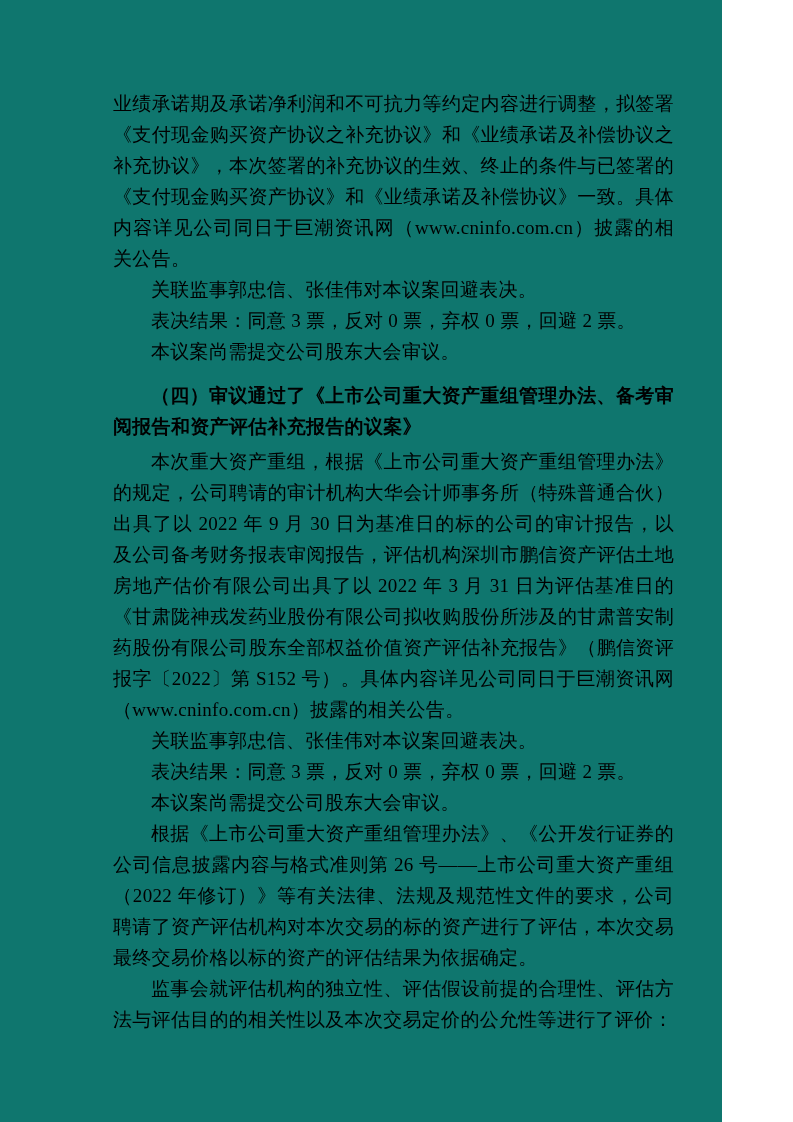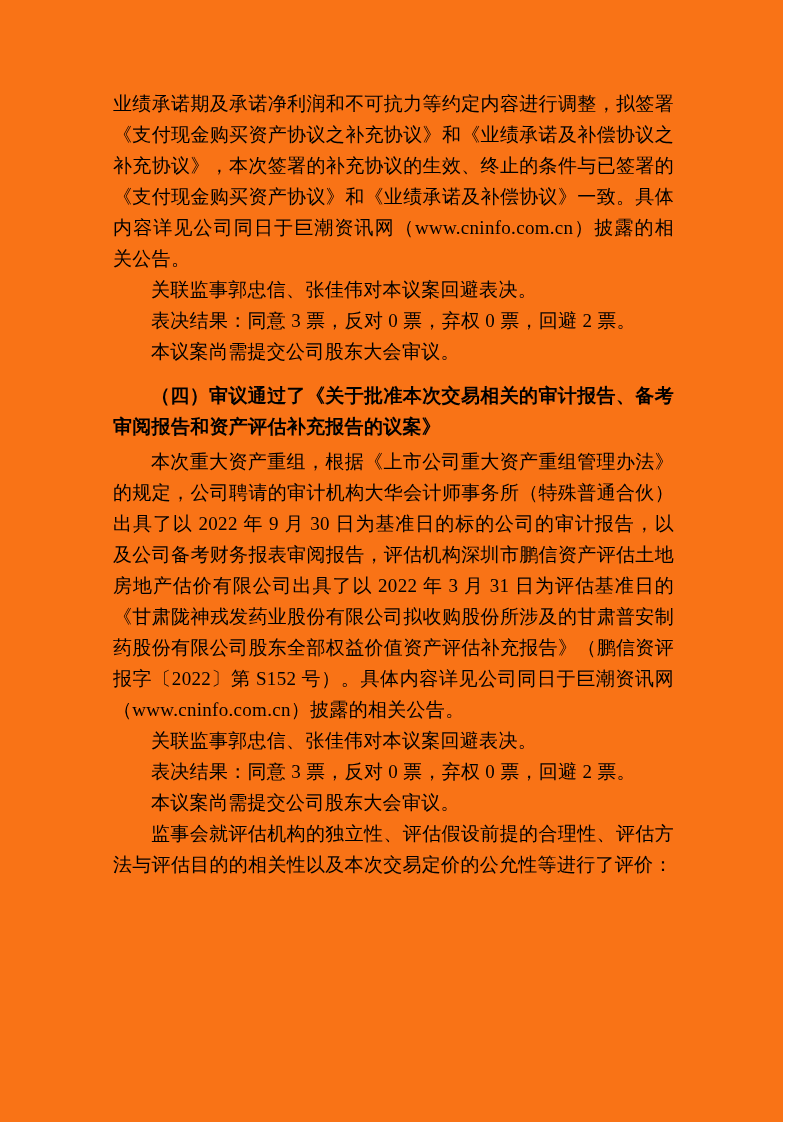--- a/index.html
+++ b/index.html
@@ -2,23 +2,23 @@
 <html><head>
 <meta charset="utf-8">
 <style>
   html, body {
     margin: 0;
     padding: 0;
     background: #ffffff;
   }
   .page {
     position: relative;
-    width: 783px;
+    width: 722px;
     height: 1122px;
-    background: #f97316;
+    background: #0f766e;
     overflow: hidden;
     font-family: "Liberation Serif", "DejaVu Serif", serif;
     color: #000000;
   }
   .content {
     position: absolute;
     left: 113px;
     top: 88px;
     width: 561px;
   }
@@ -46,28 +46,29 @@
   <div class="content">
 
     <p class="para">业绩承诺期及承诺净利润和不可抗力等约定内容进行调整，拟签署《支付现金购买资产协议之补充协议》和《业绩承诺及补偿协议之补充协议》，本次签署的补充协议的生效、终止的条件与已签署的《支付现金购买资产协议》和《业绩承诺及补偿协议》一致。具体内容详见公司同日于巨潮资讯网（www.cninfo.com.cn）披露的相关公告。</p>
 
     <p class="para indent">关联监事郭忠信、张佳伟对本议案回避表决。</p>
 
     <p class="para indent">表决结果：同意 3 票，反对 0 票，弃权 0 票，回避 2 票。</p>
 
     <p class="para indent">本议案尚需提交公司股东大会审议。</p>
 
-    <p class="para indent heading">（四）审议通过了《关于批准本次交易相关的审计报告、备考审阅报告和资产评估补充报告的议案》</p>
+    <p class="para indent heading">（四）审议通过了《上市公司重大资产重组管理办法、备考审阅报告和资产评估补充报告的议案》</p>
 
     <p class="para indent">本次重大资产重组，根据《上市公司重大资产重组管理办法》的规定，公司聘请的审计机构大华会计师事务所（特殊普通合伙）出具了以 2022 年 9 月 30 日为基准日的标的公司的审计报告，以及公司备考财务报表审阅报告，评估机构深圳市鹏信资产评估土地房地产估价有限公司出具了以 2022 年 3 月 31 日为评估基准日的《甘肃陇神戎发药业股份有限公司拟收购股份所涉及的甘肃普安制药股份有限公司股东全部权益价值资产评估补充报告》（鹏信资评报字〔2022〕第 S152 号）。具体内容详见公司同日于巨潮资讯网（www.cninfo.com.cn）披露的相关公告。</p>
 
     <p class="para indent">关联监事郭忠信、张佳伟对本议案回避表决。</p>
 
     <p class="para indent">表决结果：同意 3 票，反对 0 票，弃权 0 票，回避 2 票。</p>
 
     <p class="para indent">本议案尚需提交公司股东大会审议。</p>
 
 
+    <p class="para indent">根据《上市公司重大资产重组管理办法》、《公开发行证券的公司信息披露内容与格式准则第 26 号——上市公司重大资产重组（2022 年修订）》等有关法律、法规及规范性文件的要求，公司聘请了资产评估机构对本次交易的标的资产进行了评估，本次交易最终交易价格以标的资产的评估结果为依据确定。</p>
 
     <p class="para indent">监事会就评估机构的独立性、评估假设前提的合理性、评估方法与评估目的的相关性以及本次交易定价的公允性等进行了评价：</p>
 
   </div>
 </div>
 
 </body></html>

